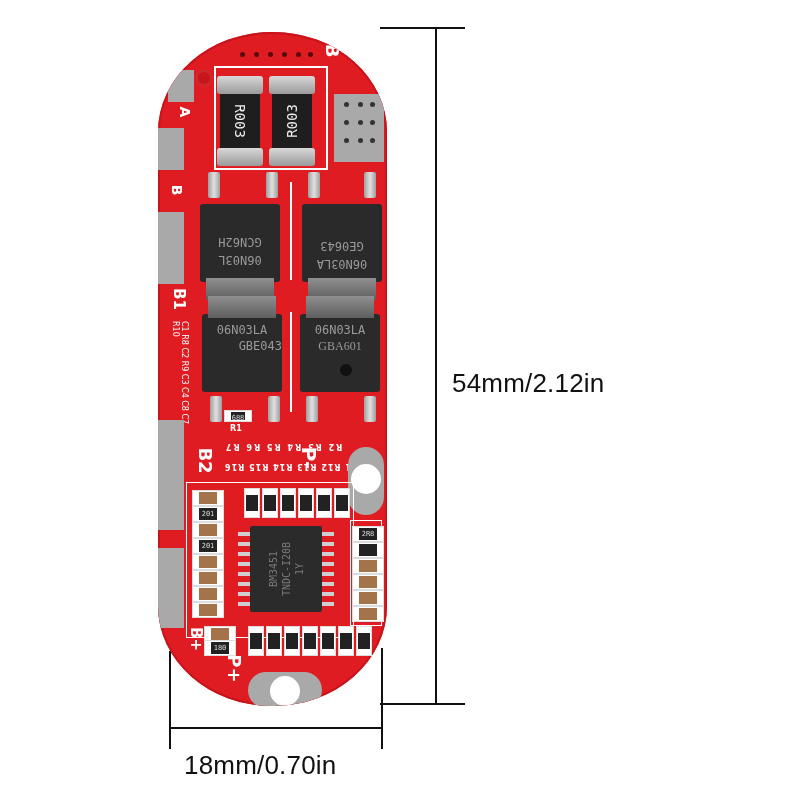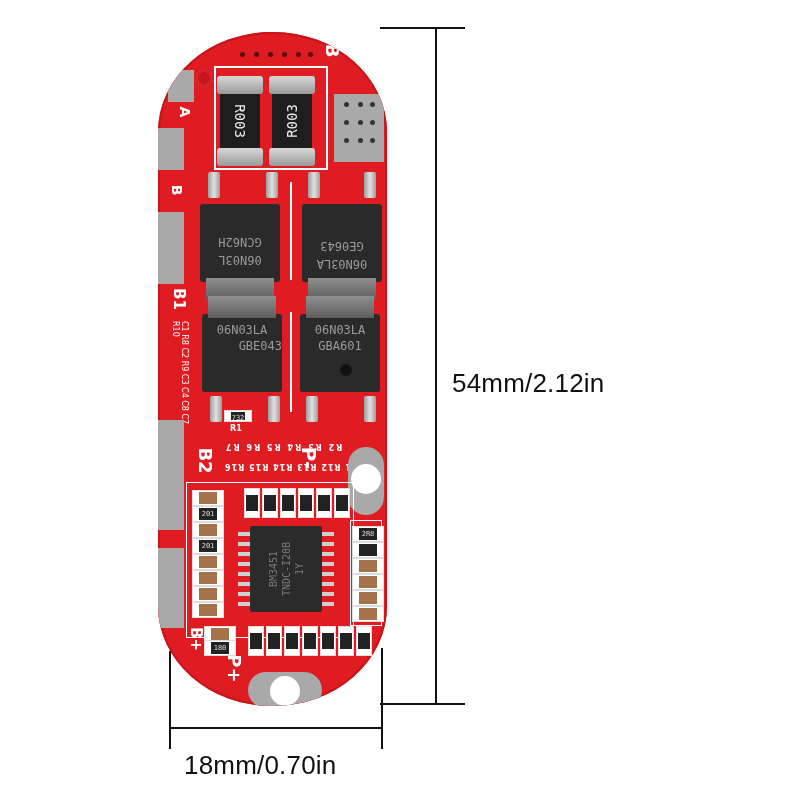--- a/index.html
+++ b/index.html
@@ -118,31 +118,31 @@
   </div>
 
   <div class="mosfet" style="left:44px; top:282px; width:80px; height:78px;">
     <div class="tab" style="top:-18px;"></div>
     <div class="mtxt" style="top:8px;">06N03LA</div>
     <div class="mtxt" style="top:24px;text-align:right;">GBE043</div>
   </div>
   <div class="mosfet" style="left:142px; top:282px; width:80px; height:78px;">
     <div class="tab" style="top:-18px;"></div>
     <div class="mtxt" style="top:8px;">06N03LA</div>
-    <div class="mtxt" style="top:24px;">GBA601</div>
+    <div class="mtxt" style="top:24px;font-family:Liberation Serif, serif;">GBA601</div>
     <div class="abs" style="left:40px; top:50px; width:12px; height:12px; border-radius:50%; background:#111;"></div>
   </div>
 
   <div class="leg" style="left:52px; top:364px;"></div>
   <div class="leg" style="left:110px; top:364px;"></div>
   <div class="leg" style="left:148px; top:364px;"></div>
   <div class="leg" style="left:206px; top:364px;"></div>
 
   <div class="smd res" style="left:66px; top:378px; width:26px; height:10px;">
-      <div class="body">732</div>
+      <div class="body">688</div>
     </div>
   <div class="silk" style="left:72px; top:392px; font-size:8px;">R1</div>
 
   <div class="silk" style="left:66px; top:410px; font-size:8px; letter-spacing:2px; transform:rotate(180deg);">R2 R3 R4 R5 R6 R7</div>
   <div class="silk" style="left:66px; top:430px; font-size:8px; letter-spacing:1px; transform:rotate(180deg);">R11 R12 R13 R14 R15 R16</div>
 
   <div class="silk" style="left:140px; top:414px; font-size:20px; transform:rotate(90deg);">P-</div>
 
   <div class="pad" style="left:190px; top:415px; width:36px; height:68px; border-radius:18px;"></div>
   <div class="hole" style="left:193px; top:432px; width:30px; height:30px;"></div>

